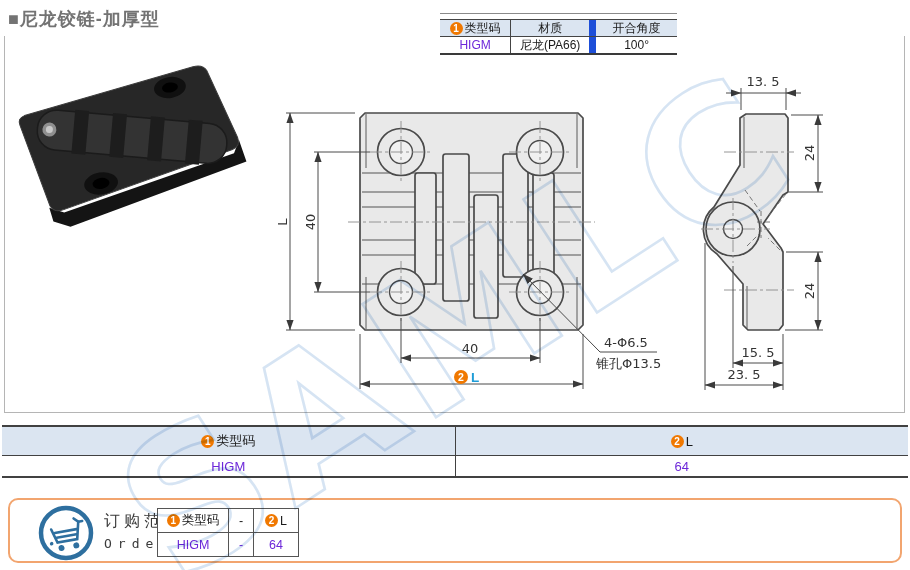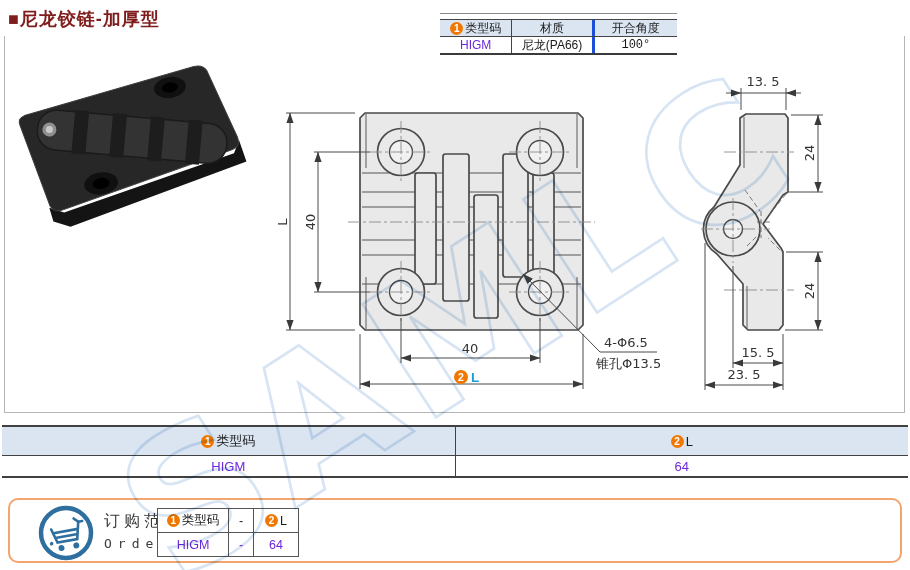--- a/index.html
+++ b/index.html
@@ -1,31 +1,31 @@
 <!DOCTYPE html>
 <html><head>
 <meta charset="utf-8">
 <style>
   html,body{margin:0;padding:0;background:#fff;}
   .page{position:relative;width:910px;height:570px;background:#fff;overflow:hidden;
         font-family:"Liberation Sans","DejaVu Sans",sans-serif;color:#1a1a1a;}
   .abs{position:absolute;box-sizing:border-box;}
 
   
-  .title{left:8px;top:7px;font-size:18px;font-weight:bold;color:#7f1d1d;letter-spacing:1px;z-index:6;}
+  .title{left:8px;top:7px;font-size:18px;font-weight:bold;color:#737373;letter-spacing:1px;z-index:6;}
 
   
   .spec-rule{left:440px;top:13px;width:237px;height:1px;background:#8a8a8a;z-index:2;}
   .spec{left:440px;top:19px;width:237px;z-index:2;border-top:1px solid #444;border-bottom:2px solid #3a3a3a;}
   .spec .row{display:flex;}
   .spec .row.head{background:#dbe5f1;border-bottom:1px solid #444;}
   .spec .cell{display:flex;align-items:center;justify-content:center;font-size:12px;height:16px;}
   .spec .c1{width:72px;border-right:1px solid #444;}
-  .spec .c2{width:80px;border-right:3px solid #1d4ed8;}
-  .spec .c3{width:83px;font-family:Liberation Mono, monospace;}
+  .spec .c2{width:80px;border-right:7px solid #1d4ed8;}
+  .spec .c3{width:83px;}
   .blue{color:#6d28d9;}
   .badge{display:inline-flex;align-items:center;justify-content:center;width:13px;height:13px;border-radius:50%;
          background:#f07800;color:#fff;font-size:10px;font-weight:bold;margin-right:2px;flex:0 0 auto;}
 
   
   .frame{left:4px;top:36px;width:901px;height:377px;border-left:1px solid #b5b5b5;
          border-right:1px solid #b5b5b5;border-bottom:1px solid #b5b5b5;z-index:1;}
 
   .photo{left:0;top:38px;z-index:3;}
   .drawing{left:0;top:36px;z-index:2;}

